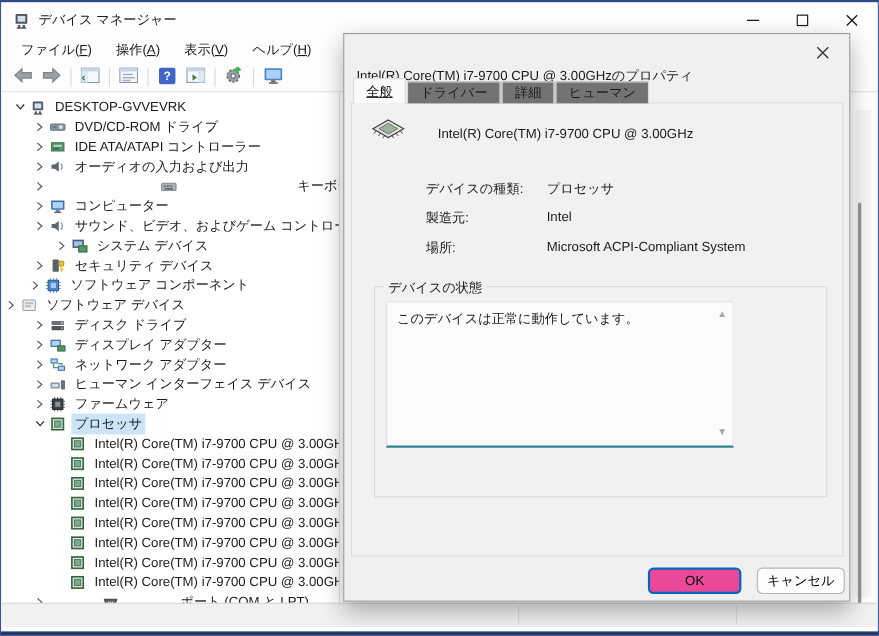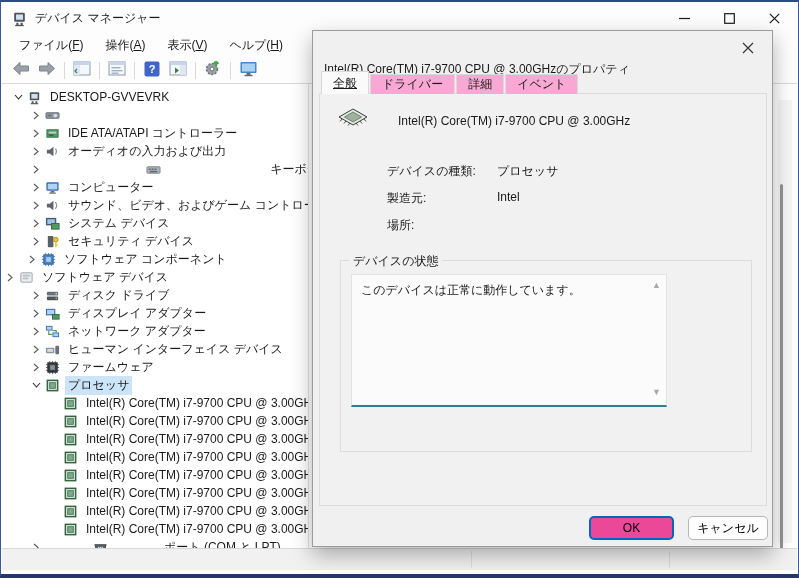--- a/index.html
+++ b/index.html
@@ -44,21 +44,21 @@
   
   .dialog {
     position:absolute; left:312px; top:30px; width:461px; height:517px;
     background:#f0f0f0; border:1px solid #9b9b9b; box-sizing:border-box;
     box-shadow:0 8px 20px rgba(0,0,0,.30); z-index:10;
   }
   .dlg-titlebar { position:absolute; left:0; right:0; top:0; height:32px; display:flex; align-items:center; }
   .dlg-title { margin-left:11px; white-space:nowrap;margin-top:44px; }
   .dlg-close { position:absolute; right:8px; top:5px; width:32px; height:24px; background:transparent; border:none; display:flex; align-items:center; justify-content:center; font-size:14px; color:#333; }
   .dlg-tabs { position:absolute; left:8px; top:40px; height:23px; display:flex; align-items:flex-end; z-index:2; }
-  .tab { box-sizing:border-box; border:1px solid #d9d9d9; border-bottom:none; padding:0 11px; display:flex; align-items:center; background:#f9a8d4; height:20px; margin-right:1px; }
+  .tab { box-sizing:border-box; border:1px solid #d9d9d9; border-bottom:none; padding:0 11px; display:flex; align-items:center; background:#737373; height:20px; margin-right:1px; }
   .tab.active { background:#fafafa; height:23px; position:relative;text-decoration:underline; }
   .tab-page { position:absolute; left:6px; top:62px; width:448px; height:413px; background:#f1f1f1; border:1px solid #dcdcdc; box-sizing:border-box; }
   .dev-icon { position:absolute; left:17px; top:13px; }
   .dev-name { position:absolute; left:78px; top:20px; white-space:nowrap; }
   .prop-row { position:absolute; left:0; width:100%; height:16px; }
   .prop-label { position:absolute; left:67px; white-space:nowrap; }
   .prop-value { position:absolute; left:177px; white-space:nowrap; }
   .group-box { position:absolute; left:20px; top:166px; width:412px; height:192px; border:1px solid #dcdcdc; box-sizing:border-box; }
   .group-label { position:absolute; left:8px; top:-8px; background:#f1f1f1; padding:0 4px; }
   .status-box {
@@ -203,20 +203,21 @@
               <path d="M2 1 L6 4.5 L2 8" stroke="#5a5a5a" stroke-width="1.1" fill="none"></path>
             </svg>
           </span>
           <span class="tree-ico">
             <svg viewBox="0 0 16 16">
               <rect x="1" y="5" width="14" height="6" rx="1" fill="#8e959d" stroke="#6b7178"></rect>
               <circle cx="11" cy="8" r="2" fill="#d7dde3"></circle>
               <rect x="3" y="7.2" width="4" height="1.5" fill="#6b7178"></rect>
             </svg>
           </span>
+          <span class="tree-label">DVD/CD-ROM ドライブ</span>
         </div>
         <div class="tree-row" style="top: 40px; padding-left: 26px;">
           <span class="tree-chev">
             <svg width="8" height="9" viewBox="0 0 8 9">
               <path d="M2 1 L6 4.5 L2 8" stroke="#5a5a5a" stroke-width="1.1" fill="none"></path>
             </svg>
           </span>
           <span class="tree-ico">
             <svg viewBox="0 0 16 16">
               <rect x="2" y="4" width="12" height="8" fill="#4f9a62" stroke="#3b7a4b"></rect>
@@ -280,21 +281,21 @@
             </svg>
           </span>
           <span class="tree-ico">
             <svg viewBox="0 0 16 16">
               <path d="M2 6 H5 L9 3 V13 L5 10 H2 Z" fill="#5f656c"></path>
               <path d="M11 4.5 q3 3.5 0 7" stroke="#8a9097" stroke-width="1.2" fill="none"></path>
             </svg>
           </span>
           <span class="tree-label">サウンド、ビデオ、およびゲーム コントローラー</span>
         </div>
-        <div class="tree-row" style="top: 130px; padding-left: 26px;">
+        <div class="tree-row" style="top: 130px; padding-left: 26px; margin-left: 20px;">
           <span class="tree-chev">
             <svg width="8" height="9" viewBox="0 0 8 9">
               <path d="M2 1 L6 4.5 L2 8" stroke="#5a5a5a" stroke-width="1.1" fill="none"></path>
             </svg>
           </span>
           <span class="tree-ico">
             <svg viewBox="0 0 16 16">
               <rect x="1" y="2" width="11" height="8" fill="#4a5a77"></rect>
               <rect x="2.5" y="3.5" width="8" height="5" fill="#9cc3e8"></rect>
               <rect x="7" y="8" width="8" height="6" fill="#4f9a62" stroke="#35663f"></rect>
@@ -555,21 +556,21 @@
   <button class="dlg-close">
     <svg width="12" height="12">
         <path d="M1 1 L11 11 M11 1 L1 11" stroke="#333" stroke-width="1.2"></path>
       </svg>
   </button>
 
   <div class="dlg-tabs">
       <div class="tab active">全般</div>
       <div class="tab">ドライバー</div>
       <div class="tab">詳細</div>
-      <div class="tab">イベント</div>
+      <div class="tab">ヒューマン</div>
     </div>
 
   <div class="tab-page">
     <span class="dev-icon">
       <svg width="32" height="24" viewBox="0 0 32 24">
           <polygon points="16,2 30,10 16,18 2,10" fill="#e3e8e3" stroke="#3a3f3a" stroke-width="1"></polygon>
           <polygon points="16,5 24.5,10 16,15 7.5,10" fill="#9db29d" stroke="#5d6e5d" stroke-width="0.8"></polygon>
           <path d="M5 12 l-2 2.5 M9 14 l-2 2.5 M13 16 l-2 2.5 M27 12 l2 2.5 M23 14 l2 2.5 M19 16 l2 2.5" stroke="#3a3f3a" stroke-width="0.9" fill="none"></path>
         </svg>
     </span>
@@ -579,20 +580,21 @@
         <div class="prop-row" style="top: 69px;">
           <span class="prop-label">デバイスの種類:</span>
           <span class="prop-value">プロセッサ</span>
         </div>
         <div class="prop-row" style="top: 96px;">
           <span class="prop-label">製造元:</span>
           <span class="prop-value">Intel</span>
         </div>
         <div class="prop-row" style="top: 123px;">
           <span class="prop-label">場所:</span>
+          <span class="prop-value">Microsoft ACPI-Compliant System</span>
         </div>
       </div>
 
     <div class="group-box">
       <span class="group-label">デバイスの状態</span>
       <div class="status-box">
         <span>このデバイスは正常に動作しています。</span>
         <span class="scroll-arrow up">▲</span>
         <span class="scroll-arrow down">▼</span>
       </div>

